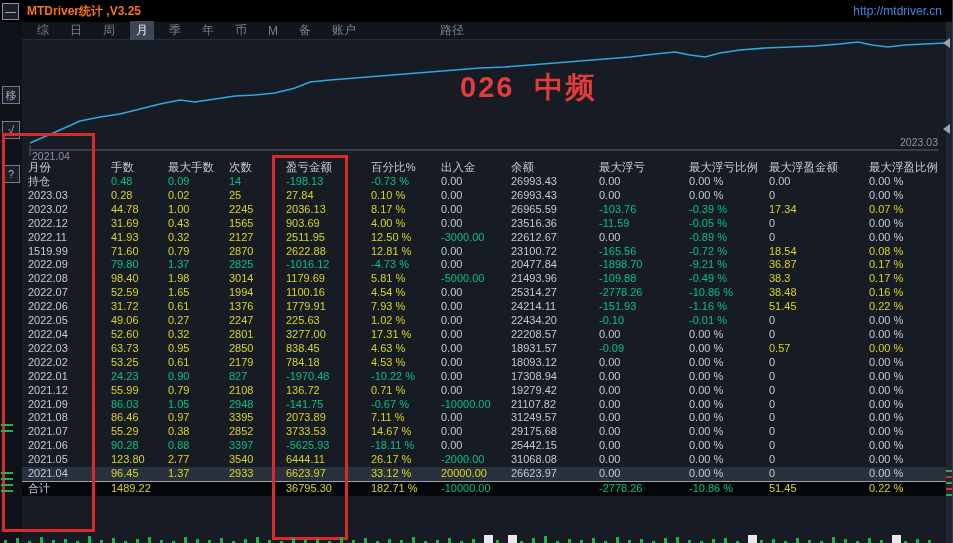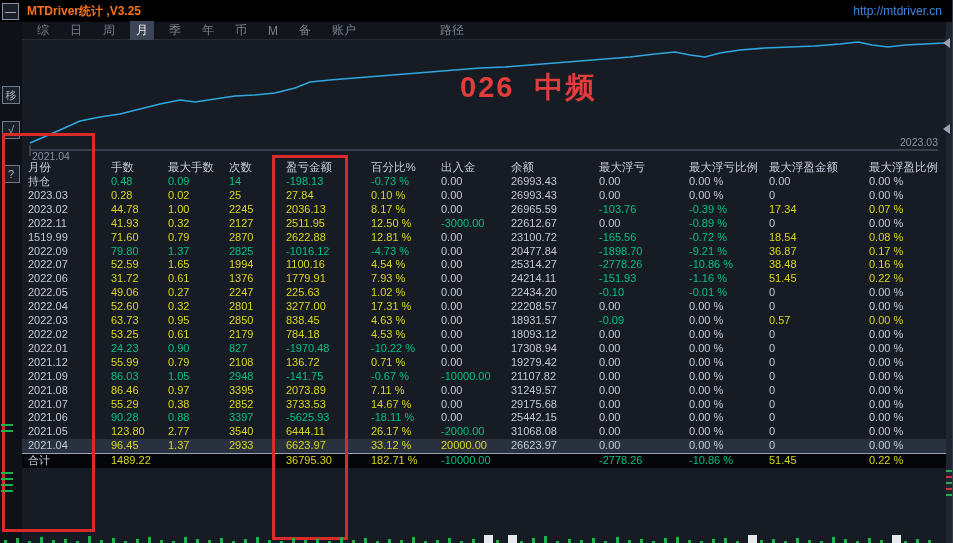--- a/index.html
+++ b/index.html
@@ -191,20 +191,34 @@
             <td class="yel">2036.13</td>
             <td class="yel">8.17 %</td>
             <td class="lbl">0.00</td>
             <td class="lbl">26965.59</td>
             <td class="grn">-103.76</td>
             <td class="grn">-0.39 %</td>
             <td class="yel">17.34</td>
             <td class="yel">0.07 %</td>
           </tr>
           <tr>
+            <td class="lbl">2022.12</td>
+            <td class="yel">31.69</td>
+            <td class="yel">0.43</td>
+            <td class="yel">1565</td>
+            <td class="yel">903.69</td>
+            <td class="yel">4.00 %</td>
+            <td class="lbl">0.00</td>
+            <td class="lbl">23516.36</td>
+            <td class="grn">-11.59</td>
+            <td class="grn">-0.05 %</td>
+            <td class="lbl">0</td>
+            <td class="lbl">0.00 %</td>
+          </tr>
+          <tr>
             <td class="lbl">2022.11</td>
             <td class="yel">41.93</td>
             <td class="yel">0.32</td>
             <td class="yel">2127</td>
             <td class="yel">2511.95</td>
             <td class="yel">12.50 %</td>
             <td class="grn">-3000.00</td>
             <td class="lbl">22612.67</td>
             <td class="lbl">0.00</td>
             <td class="grn">-0.89 %</td>
@@ -230,20 +244,34 @@
             <td class="grn">79.80</td>
             <td class="grn">1.37</td>
             <td class="grn">2825</td>
             <td class="grn">-1016.12</td>
             <td class="grn">-4.73 %</td>
             <td class="lbl">0.00</td>
             <td class="lbl">20477.84</td>
             <td class="grn">-1898.70</td>
             <td class="grn">-9.21 %</td>
             <td class="yel">36.87</td>
+            <td class="yel">0.17 %</td>
+          </tr>
+          <tr>
+            <td class="lbl">2022.08</td>
+            <td class="yel">98.40</td>
+            <td class="yel">1.98</td>
+            <td class="yel">3014</td>
+            <td class="yel">1179.69</td>
+            <td class="yel">5.81 %</td>
+            <td class="grn">-5000.00</td>
+            <td class="lbl">21493.96</td>
+            <td class="grn">-109.88</td>
+            <td class="grn">-0.49 %</td>
+            <td class="yel">38.3</td>
             <td class="yel">0.17 %</td>
           </tr>
           <tr>
             <td class="lbl">2022.07</td>
             <td class="yel">52.59</td>
             <td class="yel">1.65</td>
             <td class="yel">1994</td>
             <td class="yel">1100.16</td>
             <td class="yel">4.54 %</td>
             <td class="lbl">0.00</td>

